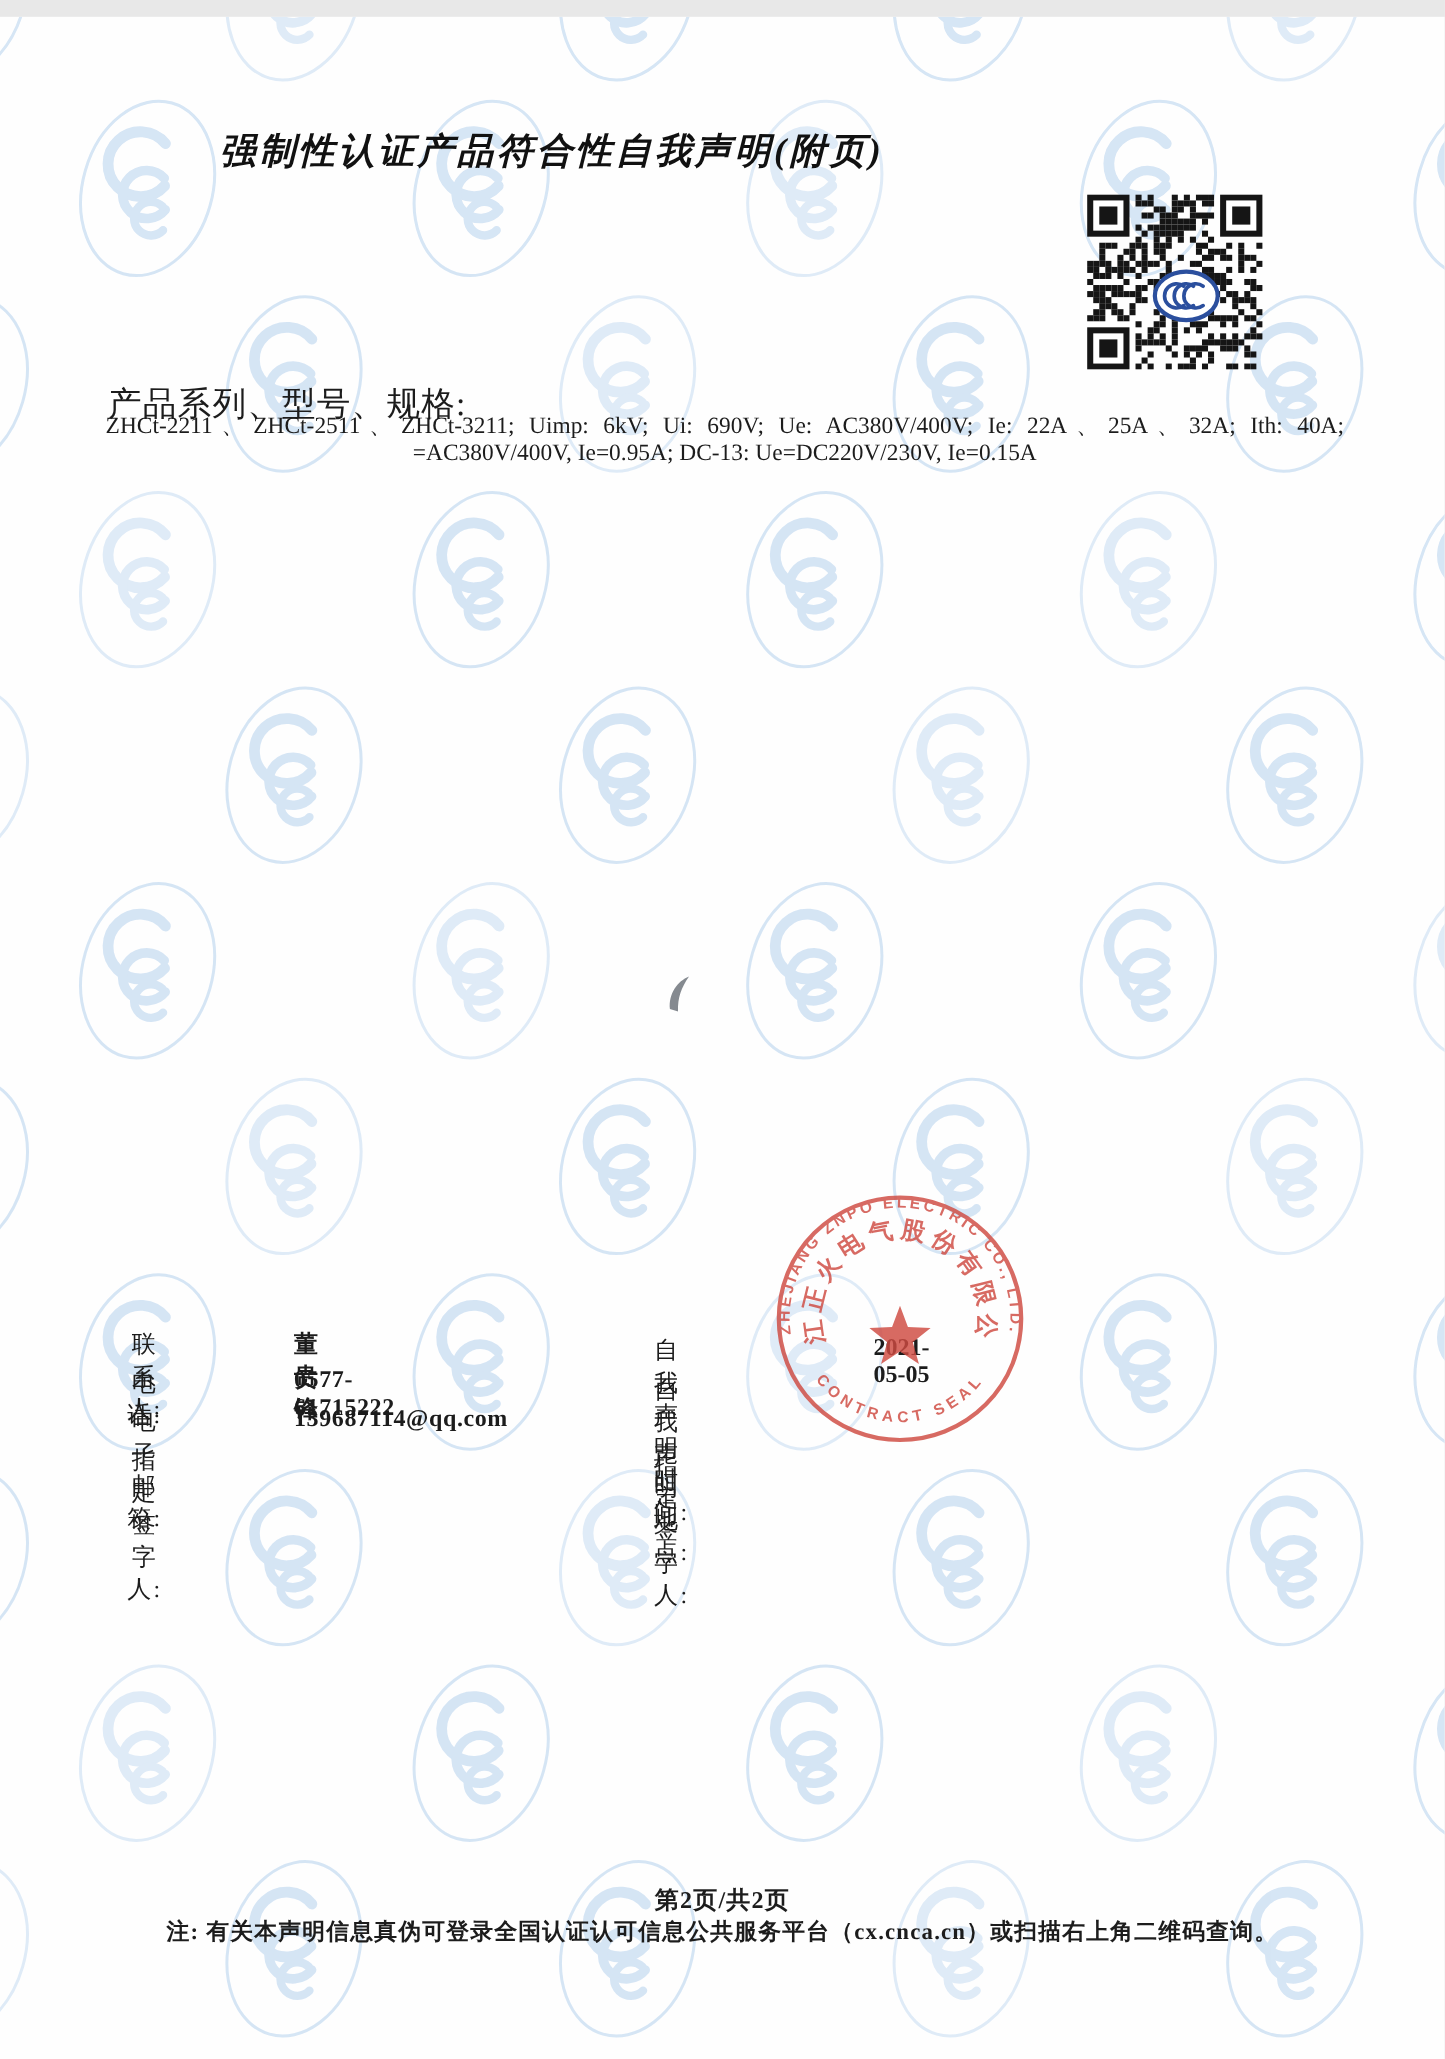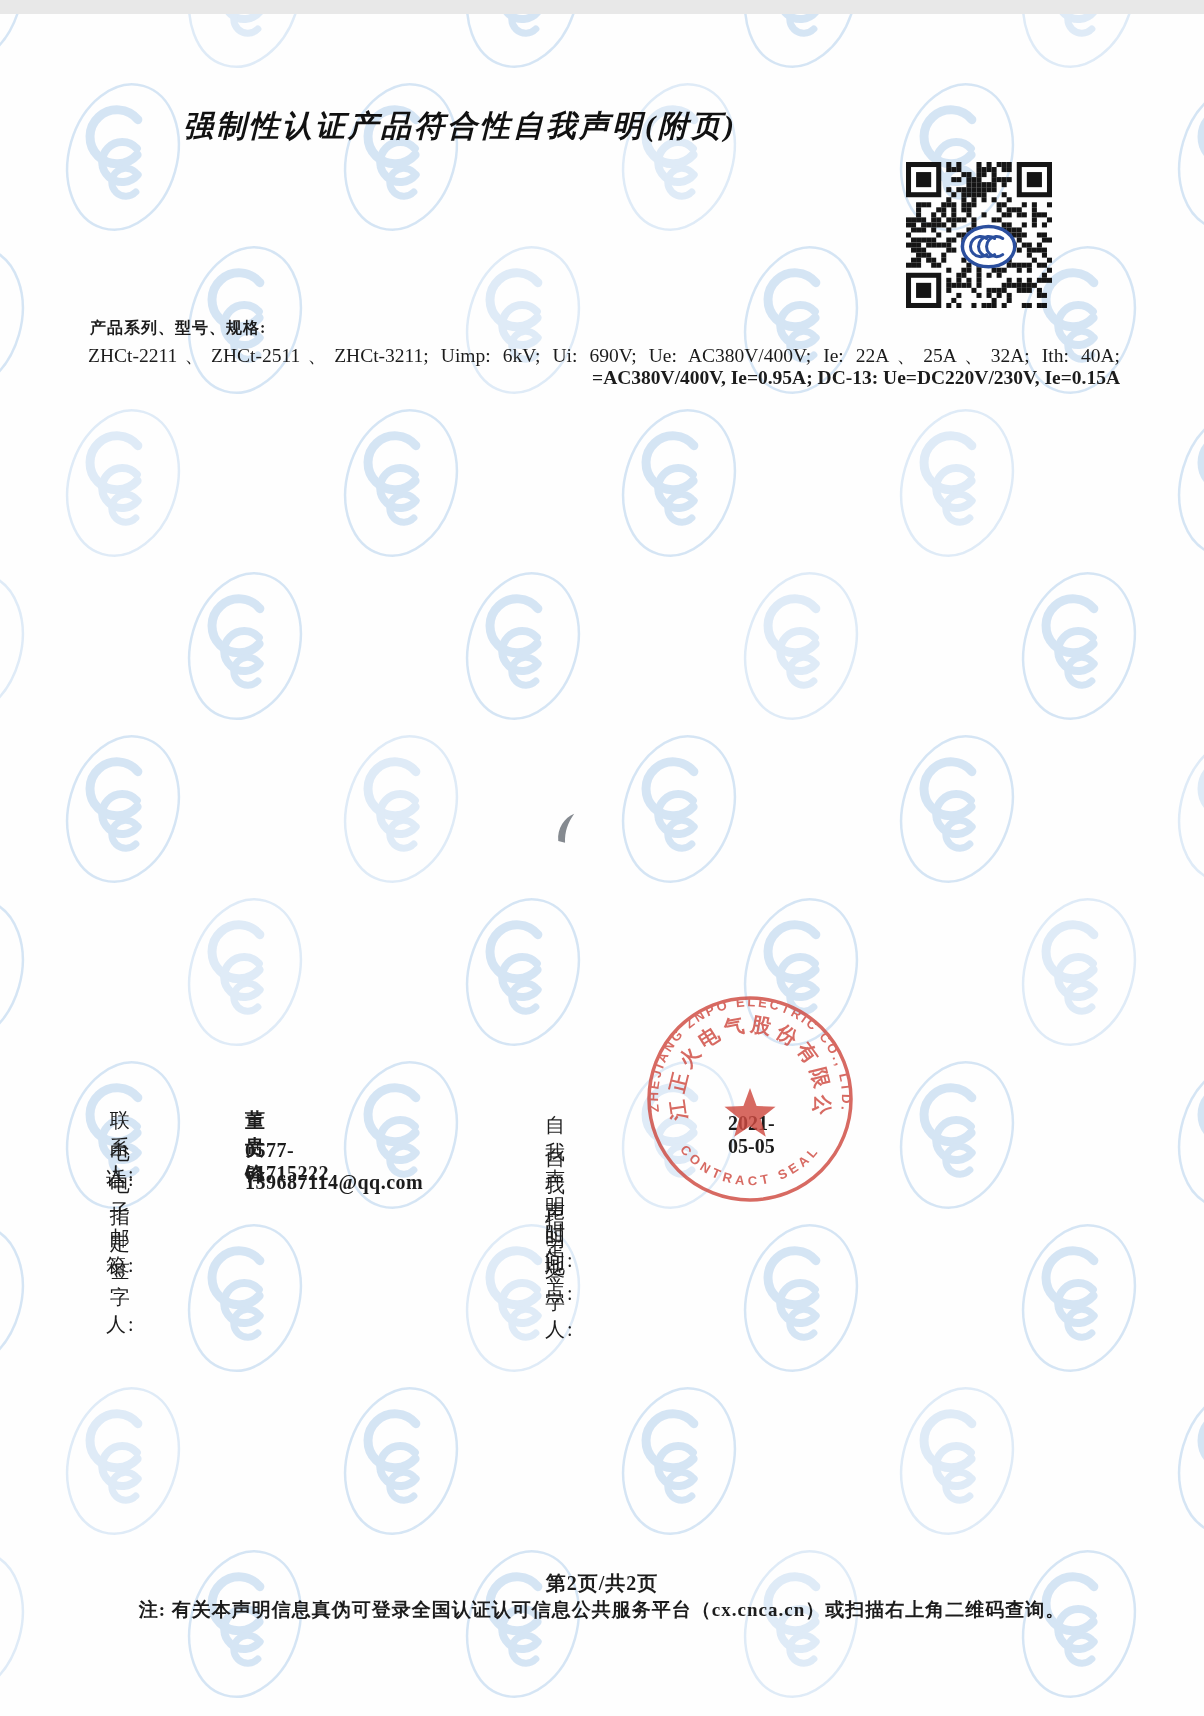--- a/index.html
+++ b/index.html
@@ -11,24 +11,24 @@
   .wm-layer{position:absolute;left:0;top:0;z-index:0;pointer-events:none;}
   .content{position:absolute;left:0;top:0;width:100%;height:100%;z-index:1;}
   .doc-title{
     position:absolute;top:92px;left:0;width:920px;text-align:center;
     font-size:30px;font-weight:bold;font-style:italic;letter-spacing:3px;margin:0;
     color:#111;
   }
   .qr-box{position:absolute;left:905px;top:148px;width:148px;height:146px;}
   .decl-no{position:absolute;left:90px;top:238px;font-size:20px;font-weight:bold;letter-spacing:1px;}
   .decl-no .num{margin-left:14px;letter-spacing:0.5px;}
-  .section-label{position:absolute;left:90px;top:304px;font-size:16px;letter-spacing:1px;font-weight:bold;}
+  .section-label{position:absolute;left:90px;top:304px;font-size:28px;letter-spacing:1px;}
   .spec{position:absolute;left:88px;top:331px;width:1032px;font-size:19.5px;line-height:21.5px;}
   .spec .jline{text-align:justify;text-align-last:justify;}
-  .spec .lline{text-align:right;font-weight:bold;}
+  .spec .lline{text-align:center;}
   .speck{position:absolute;left:556px;top:798px;}
   .contact{position:absolute;left:90px;top:1093px;font-size:20px;}
   .contact .row{height:32px;position:relative;}
   .contact .lbl{position:absolute;left:16px;letter-spacing:2px;text-align:center;}
   .contact .val{position:absolute;left:155px;font-weight:bold;letter-spacing:0.5px;}
   .meta{position:absolute;left:545px;top:1098px;font-size:20px;}
   .meta .row{position:relative;height:33px;}
   .meta .lbl{position:absolute;left:0;letter-spacing:2px;}
   .meta .val{position:absolute;left:183px;font-weight:bold;}
   .meta .producer{margin-top:30px;}

